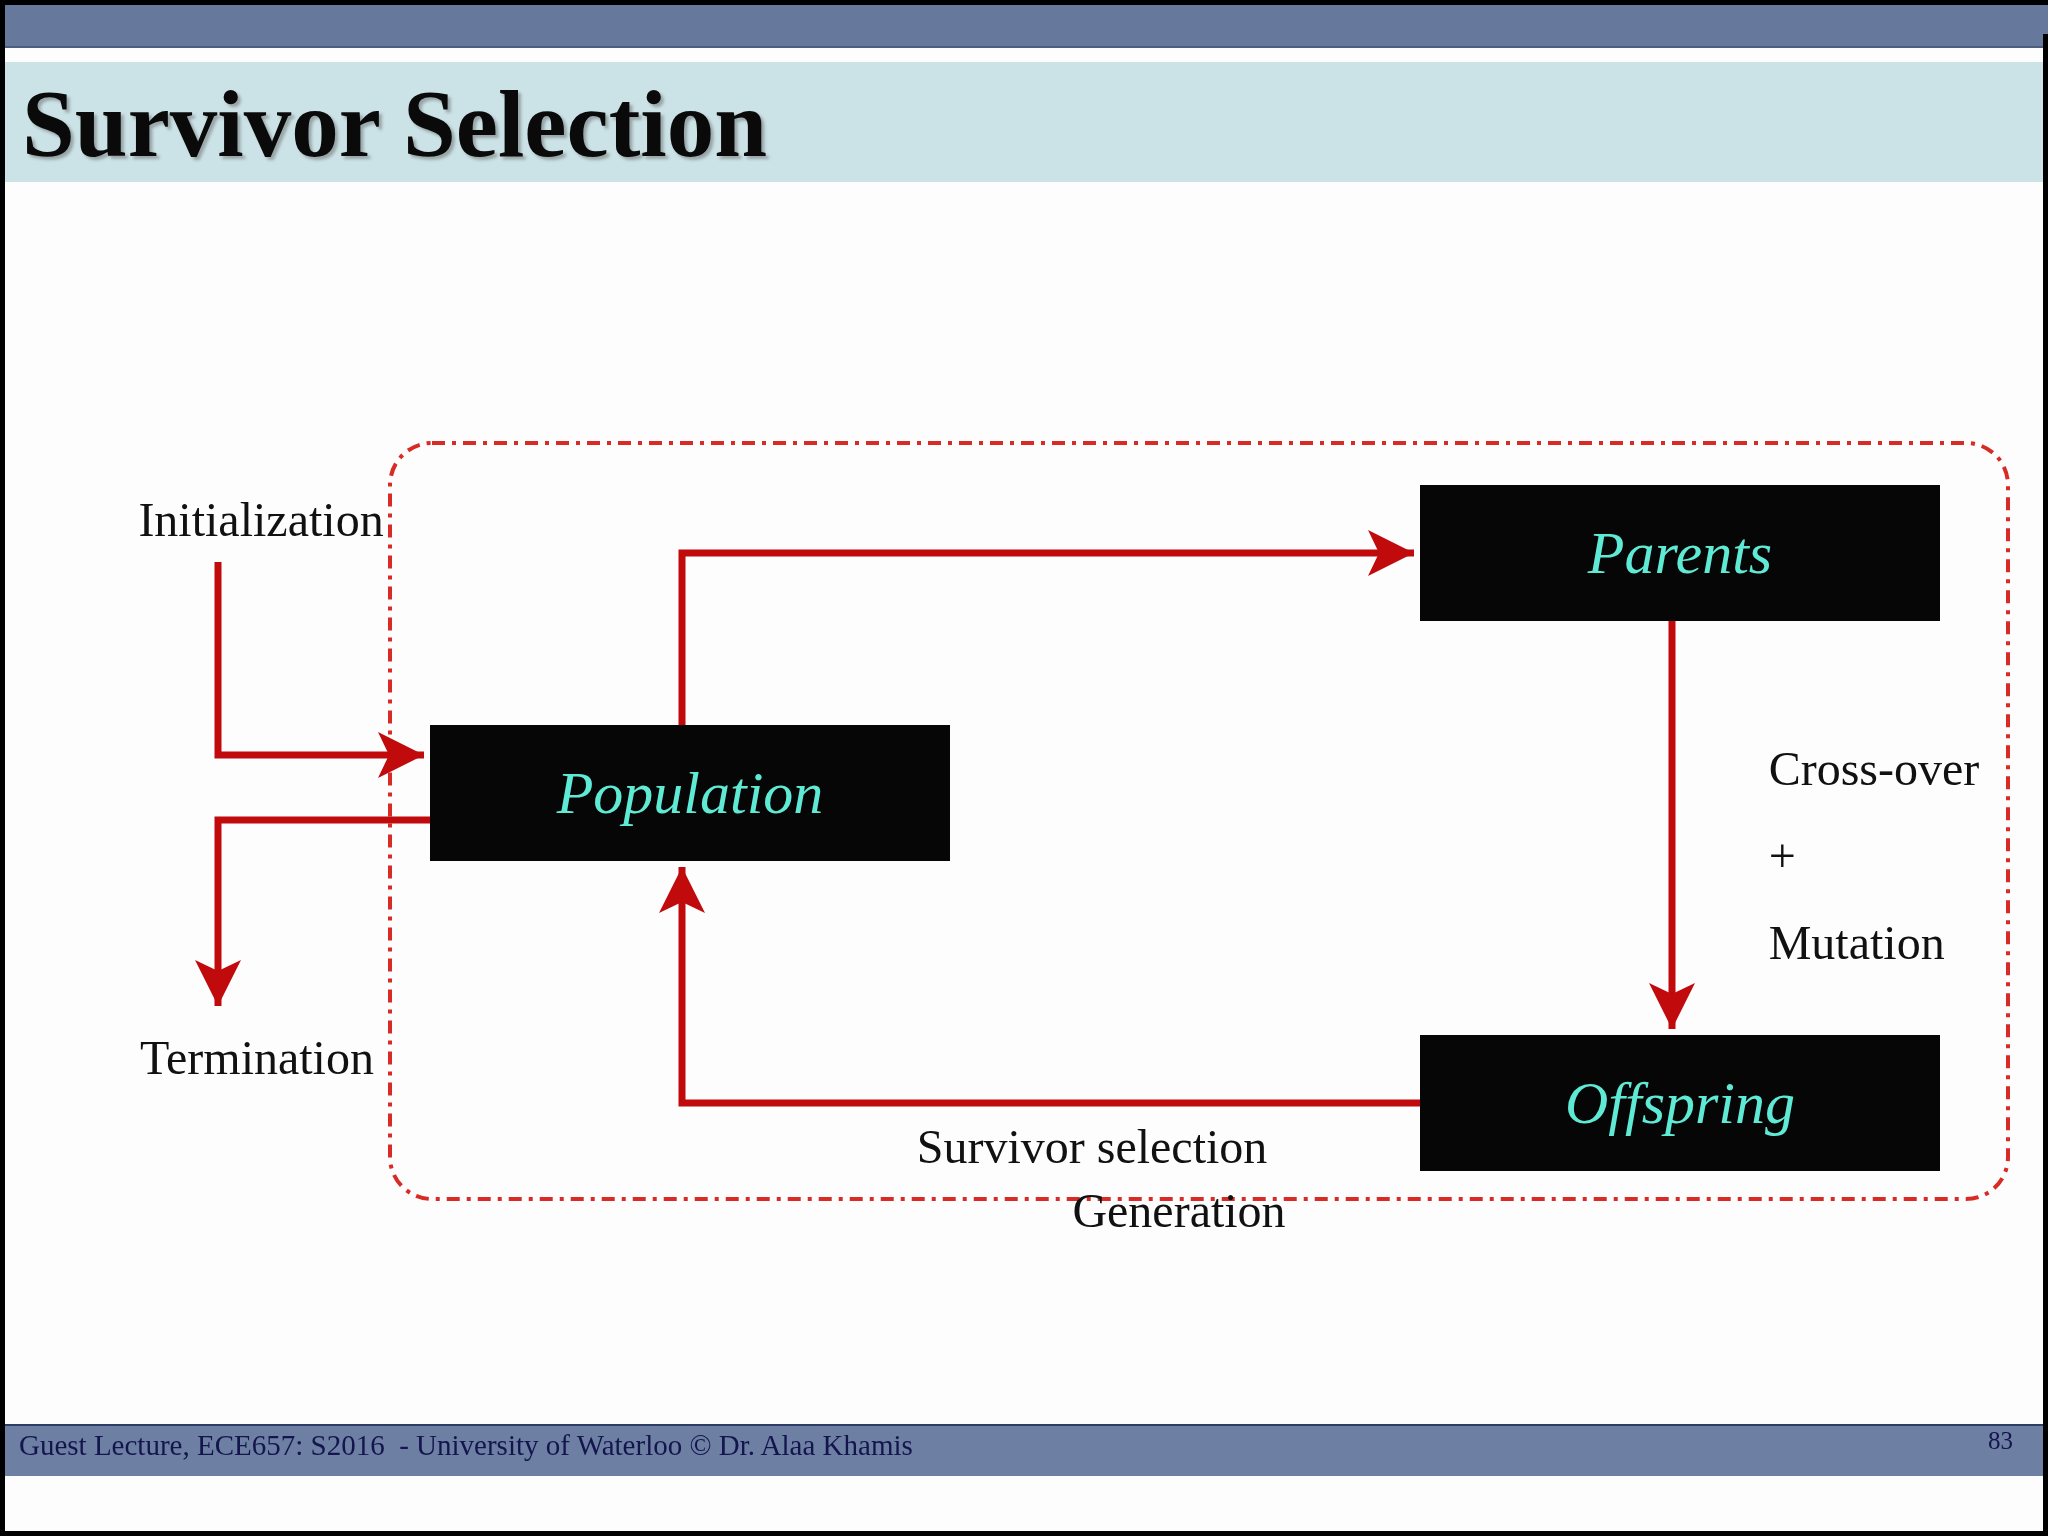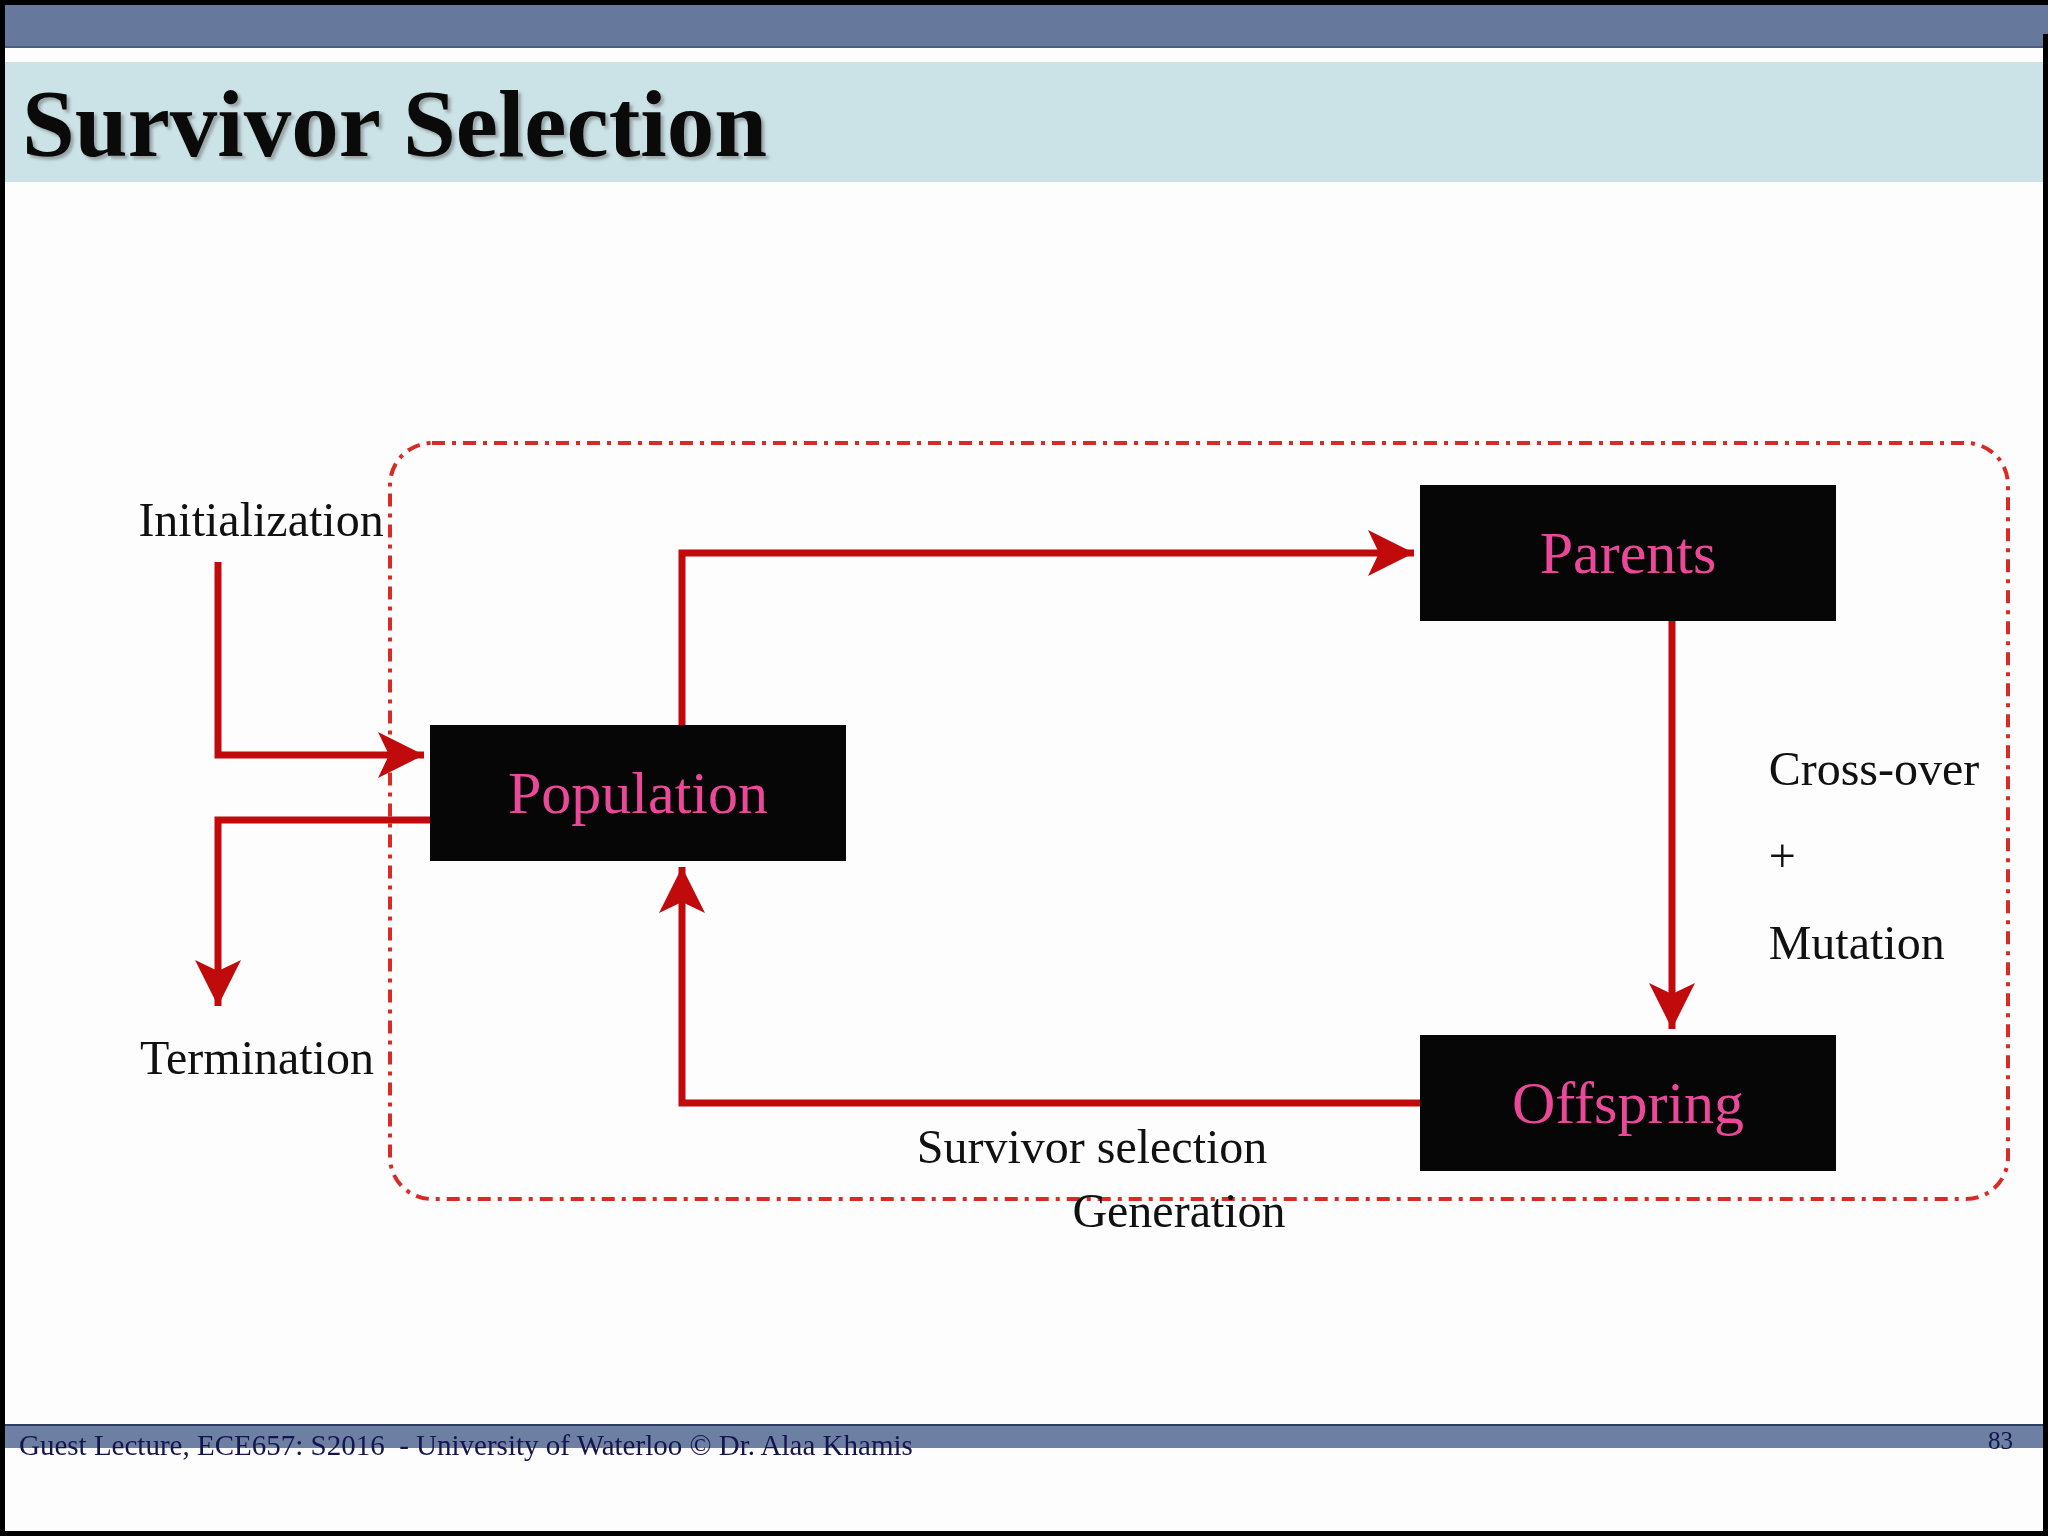--- a/index.html
+++ b/index.html
@@ -30,42 +30,42 @@
     position:absolute;left:22px;top:70px;
     font-size:95px;font-weight:bold;color:#0a0a0a;line-height:108px;
     letter-spacing:0px;white-space:nowrap;
     text-shadow:3px 3px 3px rgba(90,90,90,0.45);
   }
 
   
   .diagram-svg{position:absolute;left:0;top:0;width:2048px;height:1536px;}
 
   .node-box{
-    position:absolute;width:416px;height:136px;background:var(--box-black);
-    color:#ec4899;display:flex;align-items:center;justify-content:center;
-    font-size:60px;line-height:1;
+    position:absolute;width:520px;height:136px;background:var(--box-black);
+    color:#5eead4;display:flex;align-items:center;justify-content:center;
+    font-size:60px;line-height:1;font-style:italic;
   }
   .box-population{left:430px;top:725px;}
   .box-parents{left:1420px;top:485px;}
   .box-offspring{left:1420px;top:1035px;}
 
   .lbl{
     position:absolute;color:var(--ink);font-size:48px;line-height:50px;
     white-space:nowrap;transform:translateX(-50%);margin-left:44px;
   }
   .lbl-initialization{left:217px;top:495px;}
   .lbl-termination{left:213px;top:1033px;}
   .lbl-parent-selection{left:1037px;top:484px;}
   .lbl-survivor-selection{left:1048px;top:1122px;}
   .lbl-generation{left:1135px;top:1186px;}
   .lbl-crossover{left:1830px;top:725px;text-align:left;line-height:87px;transform:translateX(-50%);}
 
   
   .footer-bar{
-    position:absolute;left:5px;top:1424px;width:2038px;height:24px;
+    position:absolute;left:5px;top:1424px;width:2038px;height:52px;
     background:var(--footer-bar);border-top:2px solid #2E3D66;
   }
   .footer-text{
     position:absolute;left:14px;top:3px;font-size:29px;color:var(--footer-text);
     white-space:pre;
   }
   .footer-page{
     position:absolute;right:30px;top:1px;font-size:25px;color:var(--footer-text);
   }
 </style>

